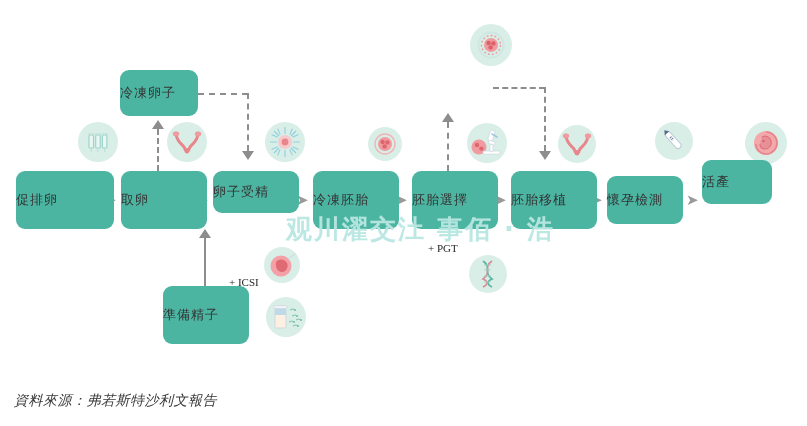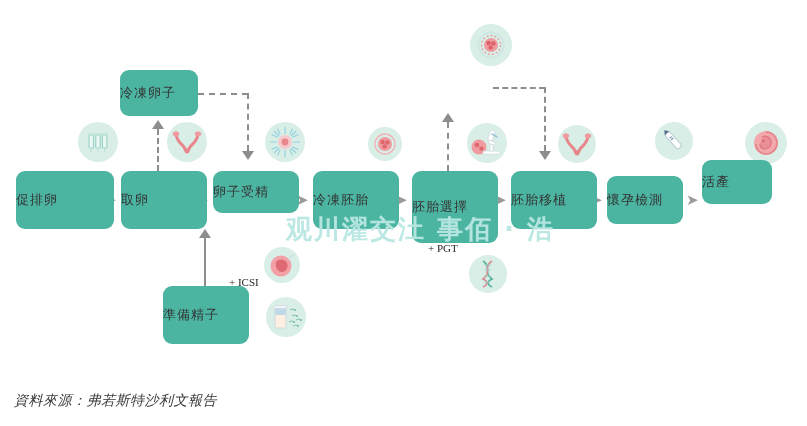--- a/index.html
+++ b/index.html
@@ -255,21 +255,21 @@
   </div>
   <div class="box" style="left:121px;top:171px;width:86px;height:58px;">
     <span>取卵</span>
   </div>
   <div class="box" style="left:213px;top:171px;width:86px;height:42px;">
     <span>卵子受精</span>
   </div>
   <div class="box" style="left:313px;top:171px;width:86px;height:58px;">
     <span>冷凍胚胎</span>
   </div>
-  <div class="box" style="left:412px;top:171px;width:86px;height:72px;">
+  <div class="box" style="left:412px;top:171px;width:86px;height:58px;">
     <span>胚胎選擇</span>
   </div>
   <div class="box" style="left:511px;top:171px;width:86px;height:58px;">
     <span>胚胎移植</span>
   </div>
   <div class="box" style="left:607px;top:176px;width:76px;height:48px;">
     <span>懷孕檢測</span>
   </div>
   <div class="box" style="left:702px;top:160px;width:70px;height:44px;">
     <span>活產</span>

